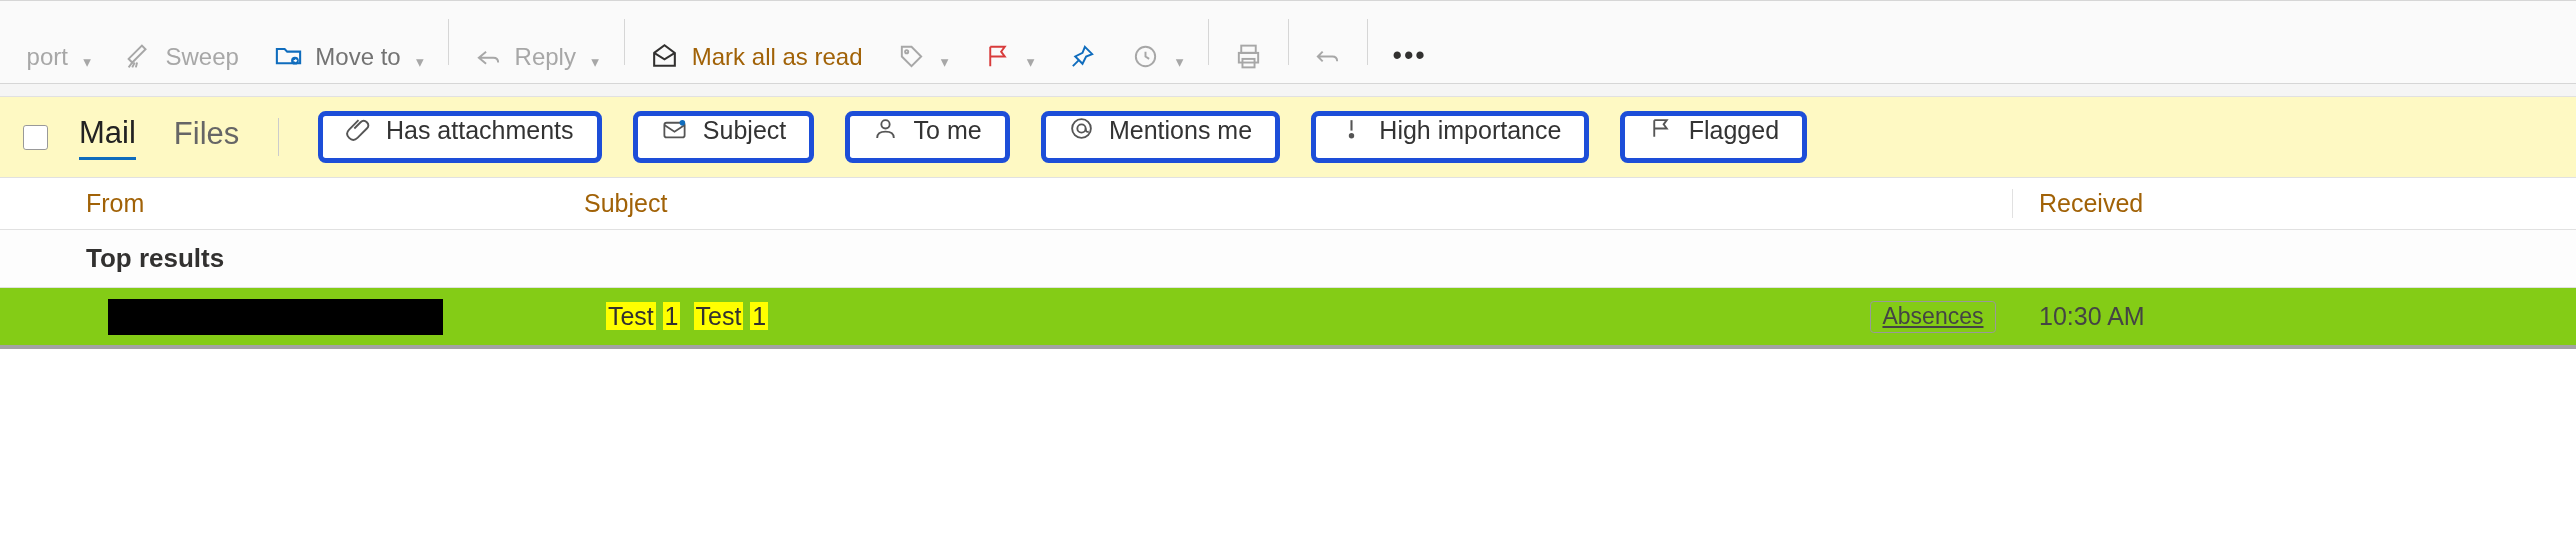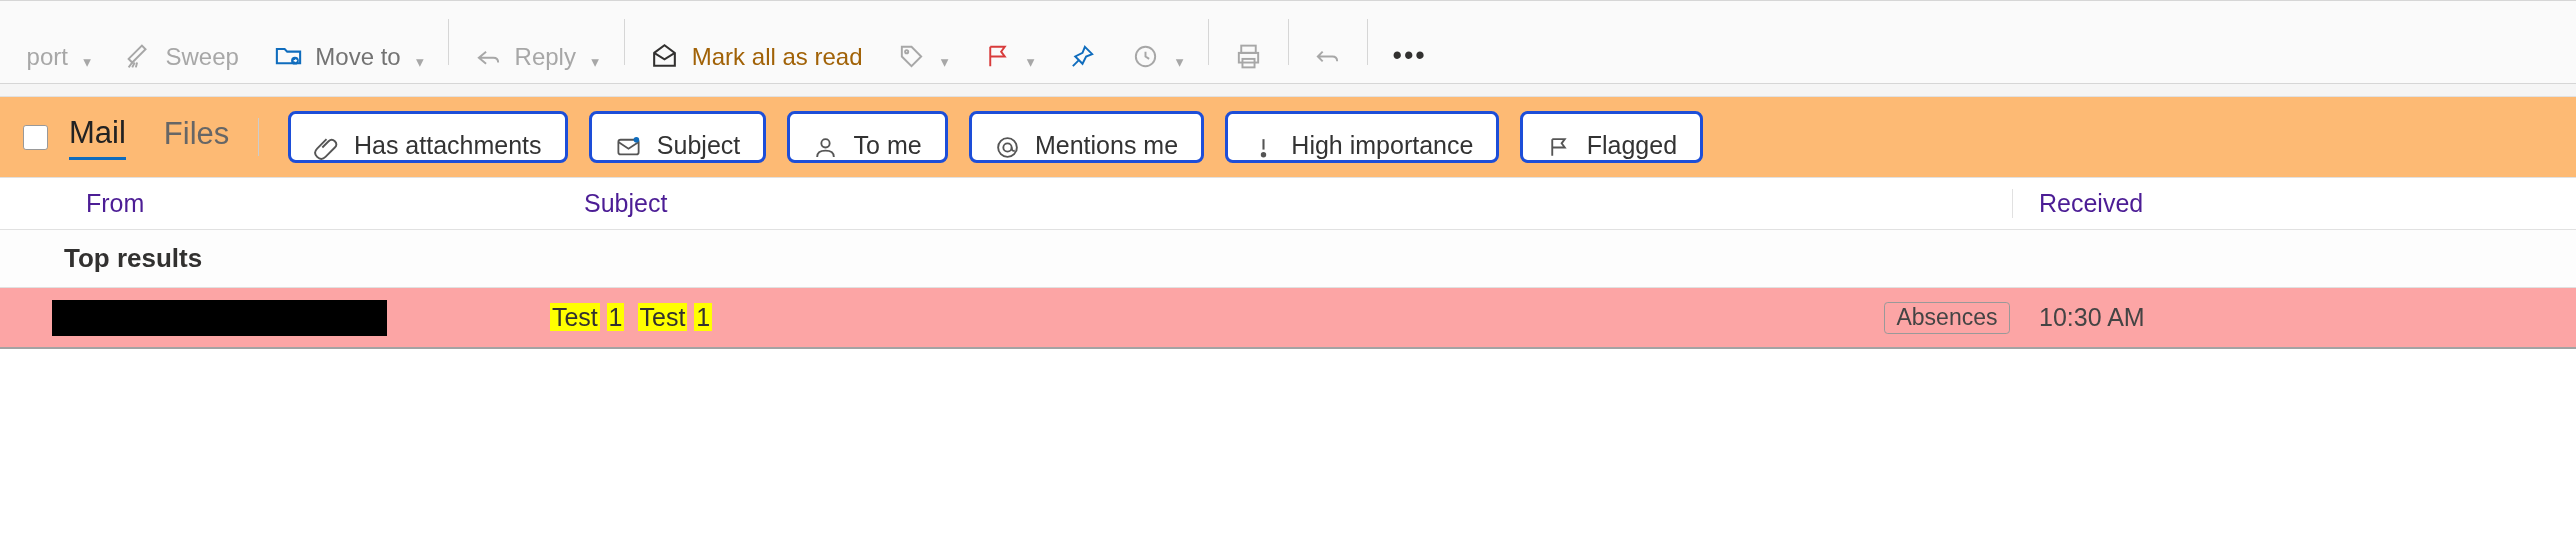--- a/index.html
+++ b/index.html
@@ -41,23 +41,23 @@
   .chev {
     font-size: 15.3px;
     color: #a7a7a7;
     margin-left: 3.8px;
   }
   .filterbar {
     display: flex;
     align-items: center;
     height: 81px;
     padding: 0 15.3px 0 23px;
-    gap: 21px;
+    gap: 31px;
     border-bottom: 1px solid #e1e1e1;
-    background: #fdba74;
+    background: #fef9c3;
   }
   .checkbox {
     width: 25px;
     height: 25px;
     border: 1.9px solid #999;
     border-radius: 2.9px;
     background: #fff;
   }
   .tabs {
     display: flex;
@@ -76,68 +76,68 @@
     border-bottom: 3.8px solid #0f6cbd;
   }
   .vsep {
     width: 1px;
     height: 38px;
     background: #ccc;
     margin: 0 7.7px;
   }
   .pill {
     display: flex;
-    align-items: flex-end;
+    align-items: flex-start;
     gap: 15.3px;
     height: 52px;
     padding: 0 23px;
-    border: 3px solid #1d4ed8;
+    border: 5px solid #1d4ed8;
     border-radius: 7.7px;
     font-size: 25px;
     color: #333;
     cursor: pointer;
     background: #fff;
   }
   .cols {
     display: flex;
     align-items: center;
     height: 52px;
     padding: 0 0 0 86px;
     font-size: 25px;
-    color: #4c1d95;
+    color: #a16207;
     border-bottom: 1px solid #e1e1e1;
   }
   .col-from { width: 498px; }
   .col-subject { flex: 1; }
   .col-received { width: 537px; position: relative; }
   .col-received-sep {
     position: absolute;
     left: -27px;
     top: 0;
     bottom: 0;
     width: 1px;
     background: #e1e1e1;
   }
   .section-header {
     height: 58px;
     display: flex;
     align-items: center;
-    padding-left: 64px;
+    padding-left: 86px;
     font-weight: 600;
     font-size: 26px;
     background: #fdfdfd;
     border-bottom: 1px solid #e1e1e1;
   }
   .row {
     display: flex;
     align-items: center;
     height: 61px;
-    padding-left: 52px;
-    border-bottom: 2px solid #a3a3a3;
-    background: #fca5a5;
+    padding-left: 108px;
+    border-bottom: 4px solid #a3a3a3;
+    background: #84cc16;
   }
   .row .from {
     width: 498px;
     display: flex;
     align-items: center;
   }
   .redact {
     width: 335px;
     height: 36px;
     background: #000;
@@ -149,22 +149,23 @@
     gap: 13.4px;
     font-size: 25px;
   }
   .hl { background: #ffff00; padding: 0 1.9px; }
   .category-badge {
     border: 1px solid #999;
     border-radius: 3.8px;
     padding: 1.9px 11.5px;
     font-size: 23px;
     color: #444;
-    margin-right: 29px;
+    margin-right: 43px;
     margin-left: auto;
+    text-decoration: underline;
   }
   .row .received {
     width: 537px;
     font-size: 25px;
     color: #444;
   }
   .icon-gray { stroke: #a7a7a7; }
   .icon-dark { stroke: #323130; }
   .icon-red { stroke: #d83b3b; }
 </style>

